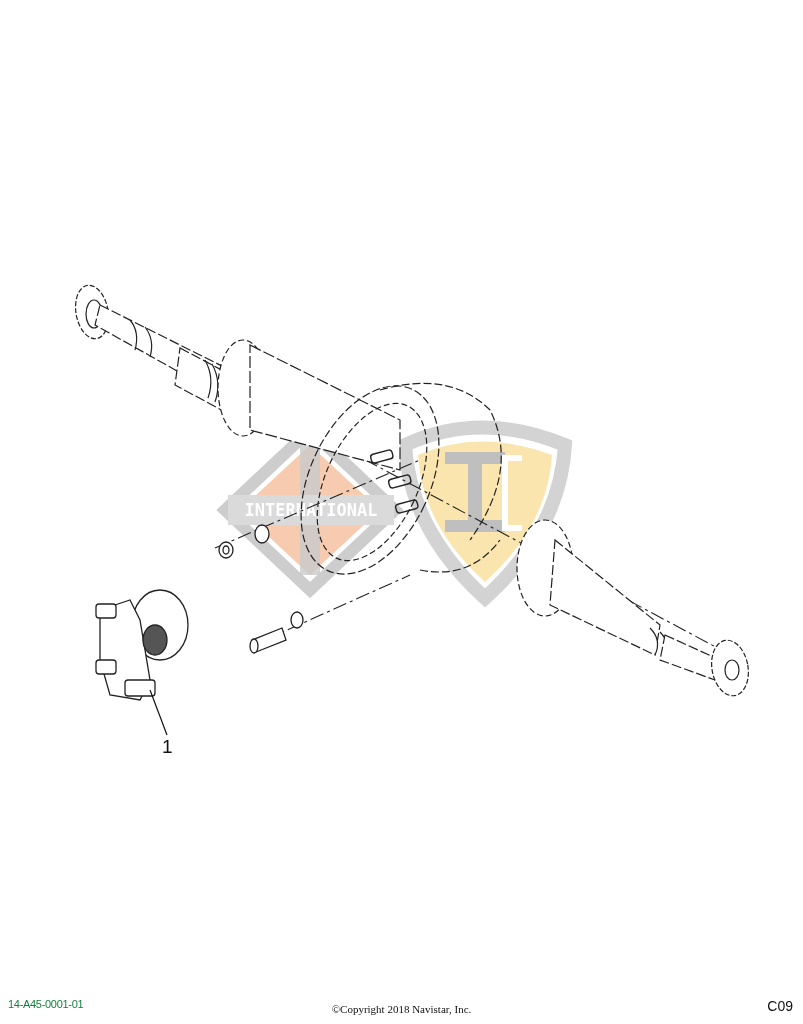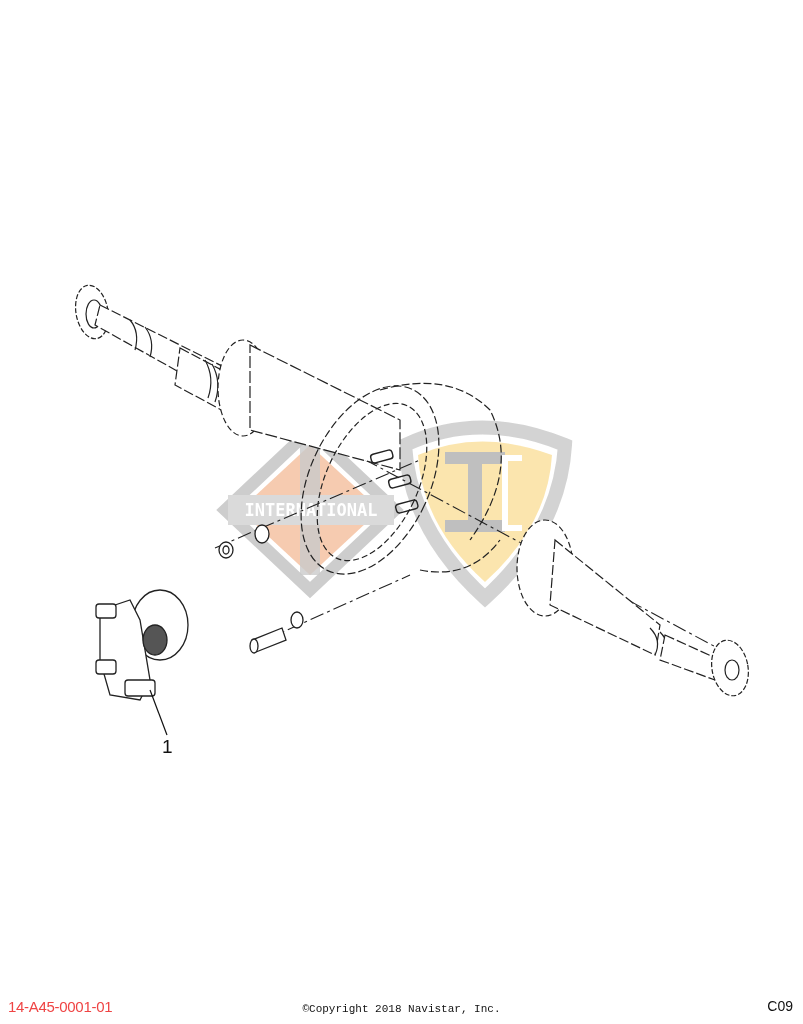--- a/index.html
+++ b/index.html
@@ -1,20 +1,20 @@
 <!DOCTYPE html>
 <html><head>
 <meta charset="utf-8">
 <style>
   html, body { margin:0; padding:0; background:#ffffff; }
   body { width:803px; height:1024px; position:relative; overflow:hidden; font-family:"Liberation Sans", sans-serif; }
   .diagram { position:absolute; left:0; top:0; width:803px; height:1024px; }
   .callout { position:absolute; font-family:"Liberation Sans", sans-serif; font-size:19px; color:#111; }
-  .footer-left { position:absolute; left:8px; top:998px; font-family:"Liberation Sans", sans-serif; font-size:15px; color:#ef4444; letter-spacing:-0.3px; }
-  .footer-center { position:absolute; left:0; width:803px; top:1003px; text-align:center; font-family:Liberation Mono, monospace; font-size:11px; color:#111; }
+  .footer-left { position:absolute; left:8px; top:998px; font-family:"Liberation Sans", sans-serif; font-size:11px; color:#15803d; letter-spacing:-0.3px; }
+  .footer-center { position:absolute; left:0; width:803px; top:1003px; text-align:center; font-family:Liberation Serif, serif; font-size:11px; color:#111; }
   .footer-right { position:absolute; right:10px; top:998px; font-family:"Liberation Sans", sans-serif; font-size:14px; color:#111; }
   .wm-text { font-family:"DejaVu Sans Mono", monospace; font-weight:bold; }
 </style>
 </head>
 <body>
 
 <svg class="diagram" viewBox="0 0 803 1024" xmlns="http://www.w3.org/2000/svg">
 
   <g opacity="0.9">
     <polygon points="310,430 395,510 310,590 225,510" fill="none" stroke="#c8c8c8" stroke-width="12"></polygon>

